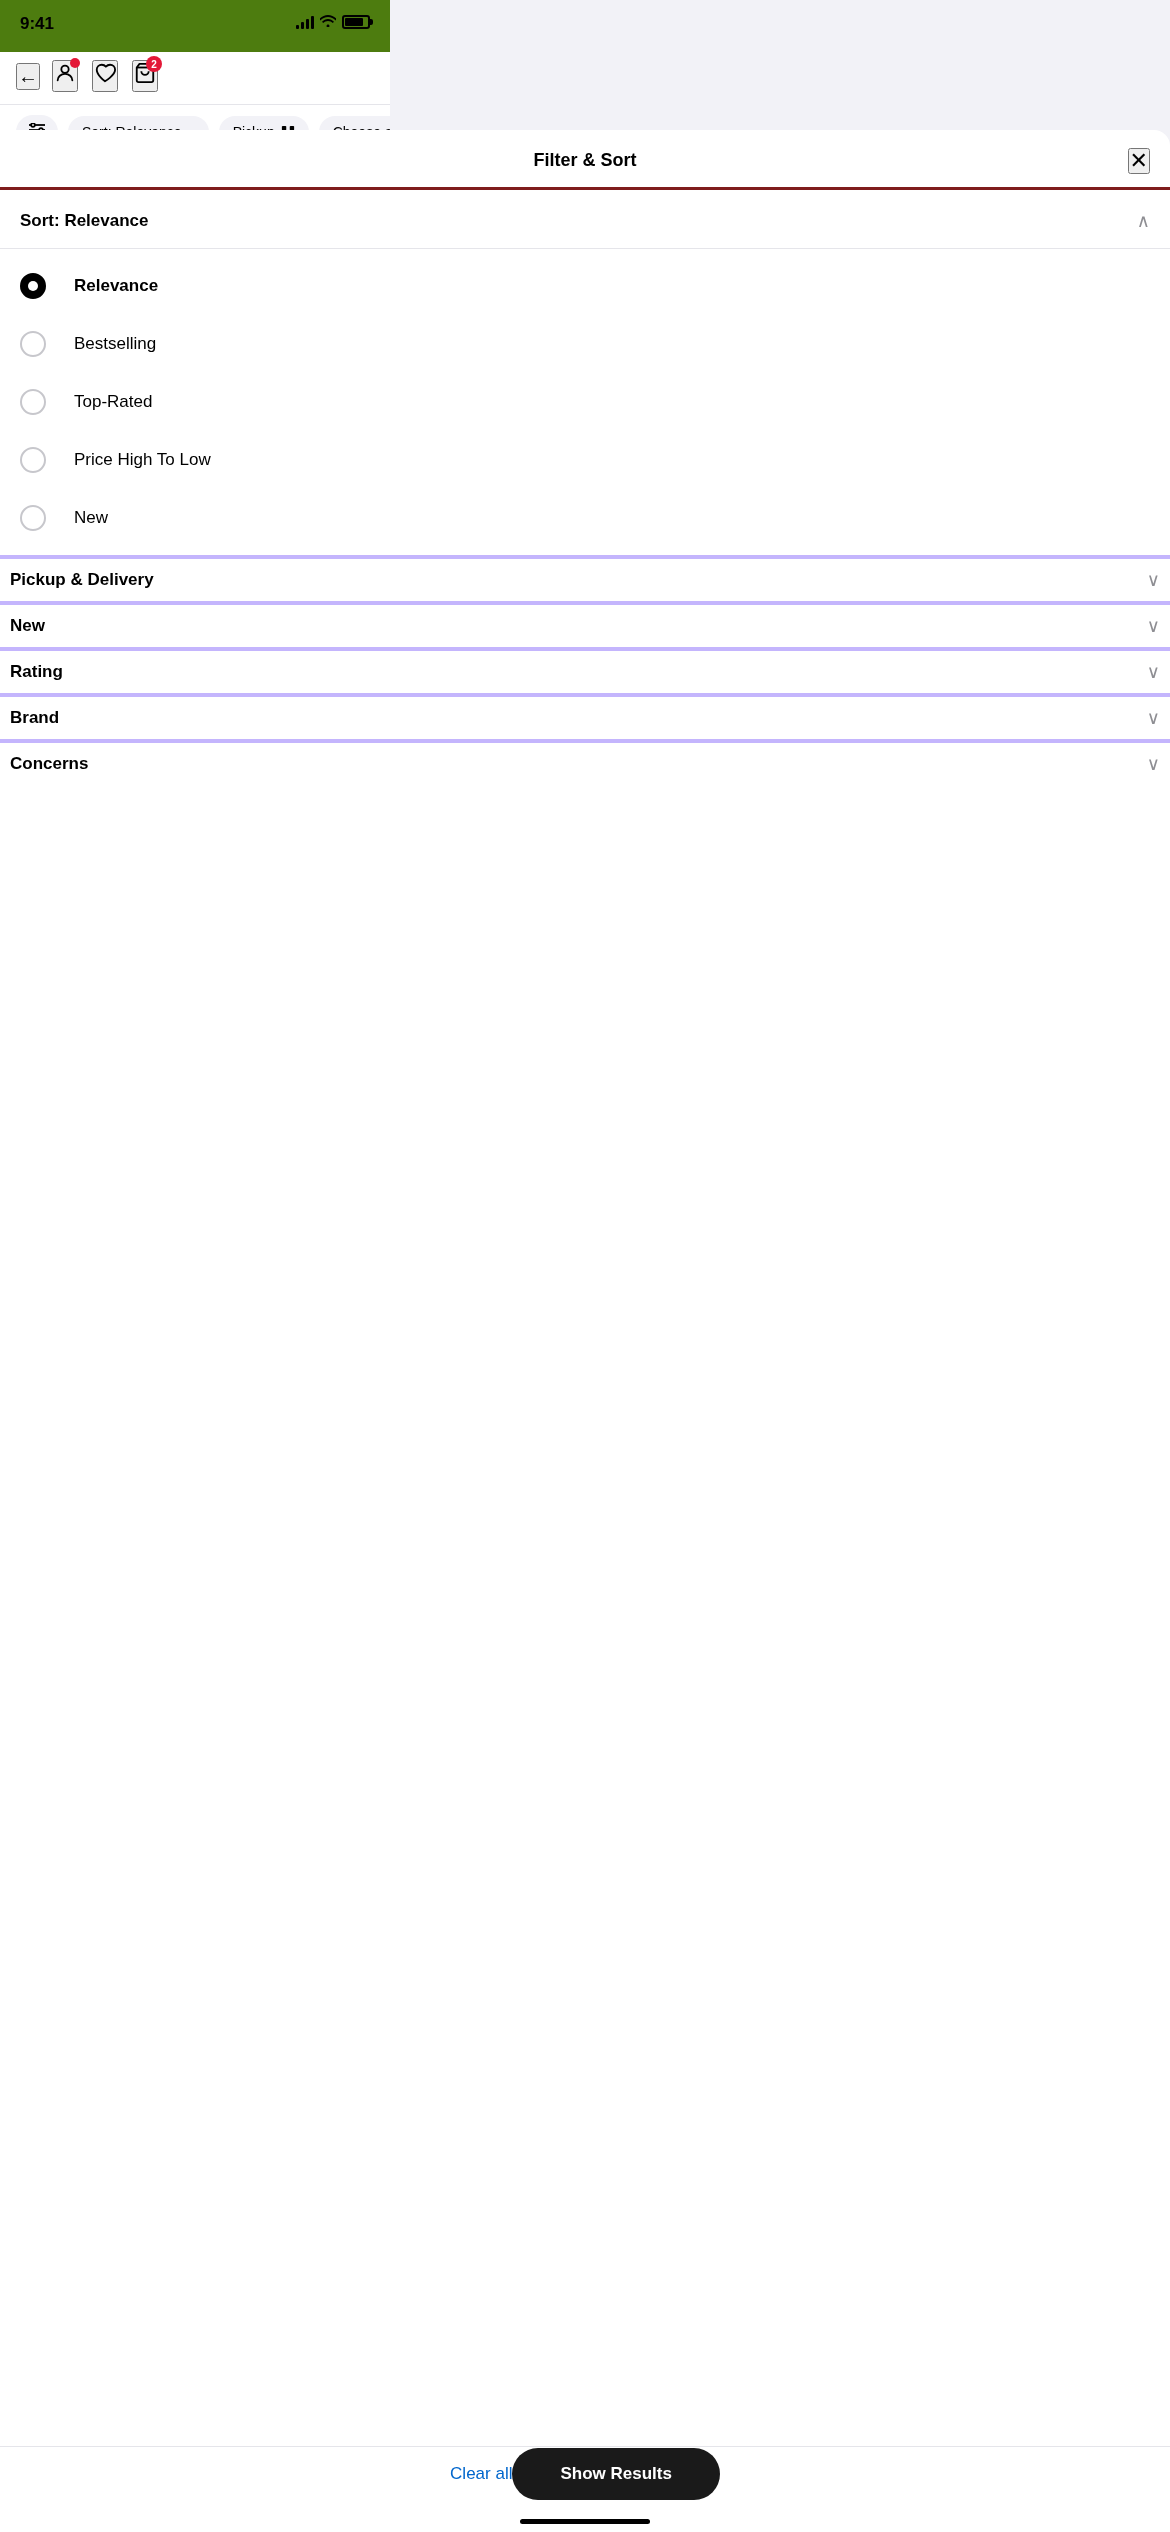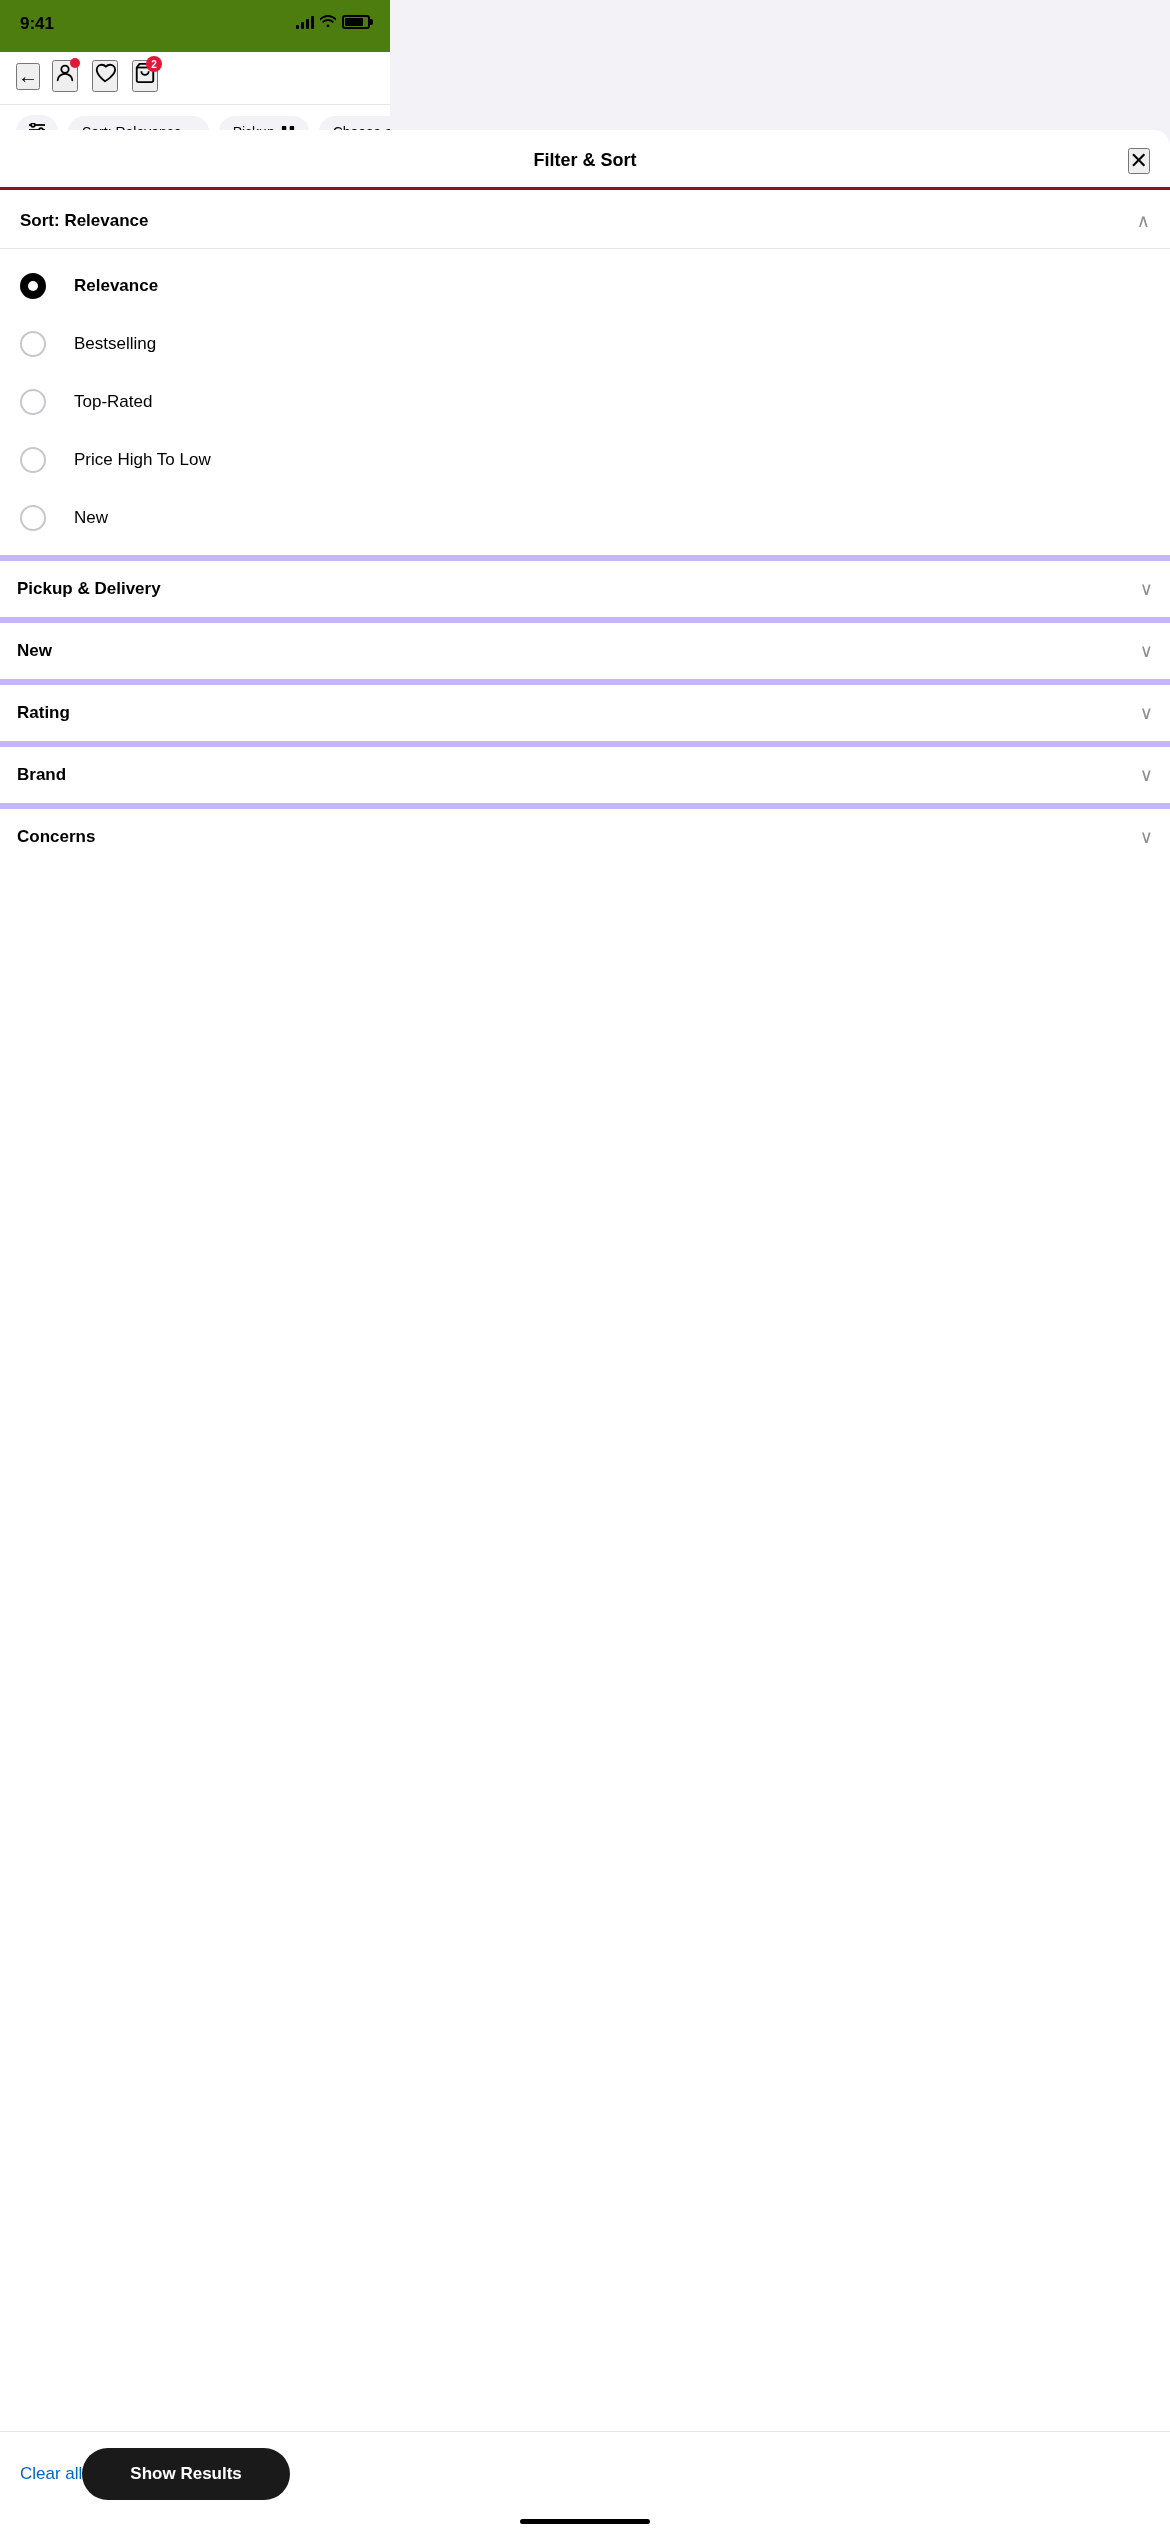--- a/index.html
+++ b/index.html
@@ -272,43 +272,43 @@
     .sort-option-label {
       font-size: 17px;
       color: #000;
     }
     .sort-option.selected .sort-option-label {
       font-weight: 700;
     }
 
     
     .collapsible-section {
-      border-top: 6px solid #c4b5fd;
-      padding: 17px;
+      border-top: 4px solid #c4b5fd;
+      padding: 10px;
       display: flex;
       justify-content: space-between;
       align-items: center;
       cursor: pointer;
     }
     .collapsible-title {
       font-size: 17px;
       font-weight: 700;
     }
 
     
     .bottom-bar {
       position: fixed;
       bottom: 0;
       left: 0;
       right: 0;
       background: #fff;
-      padding: 16px 20px 32px;
-      display: flex;
-      align-items: center;
-      justify-content: flex-start;
+      padding: 1px 20px 32px;
+      display: flex;
+      align-items: center;
+      justify-content: center;
       border-top: 1px solid #e5e5ea;
       z-index: 30;
     }
     .clear-all-btn {
       background: none;
       border: none;
       color: #0066cc;
       font-size: 17px;
       cursor: pointer;
       font-family: inherit;

